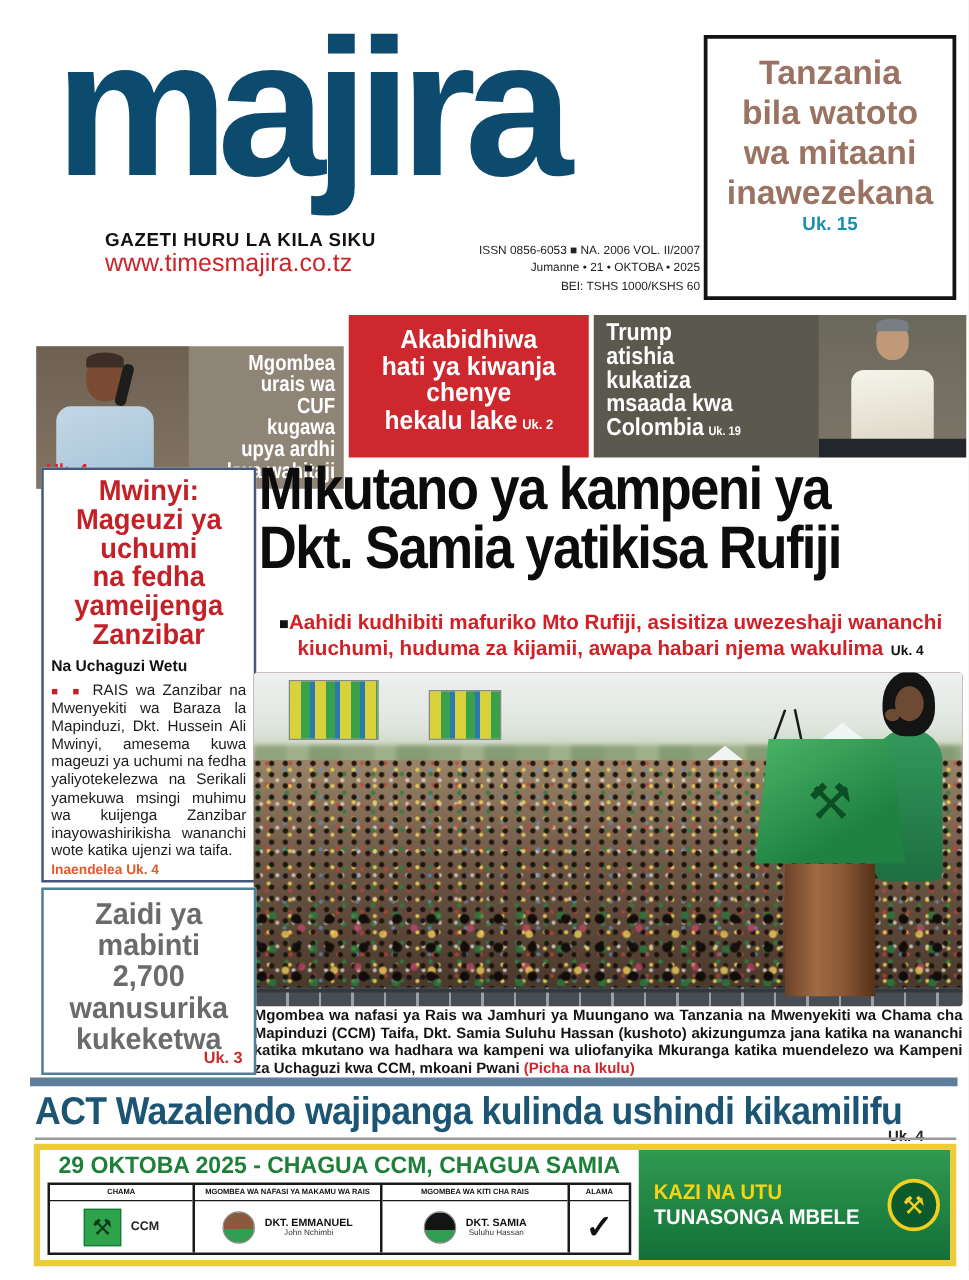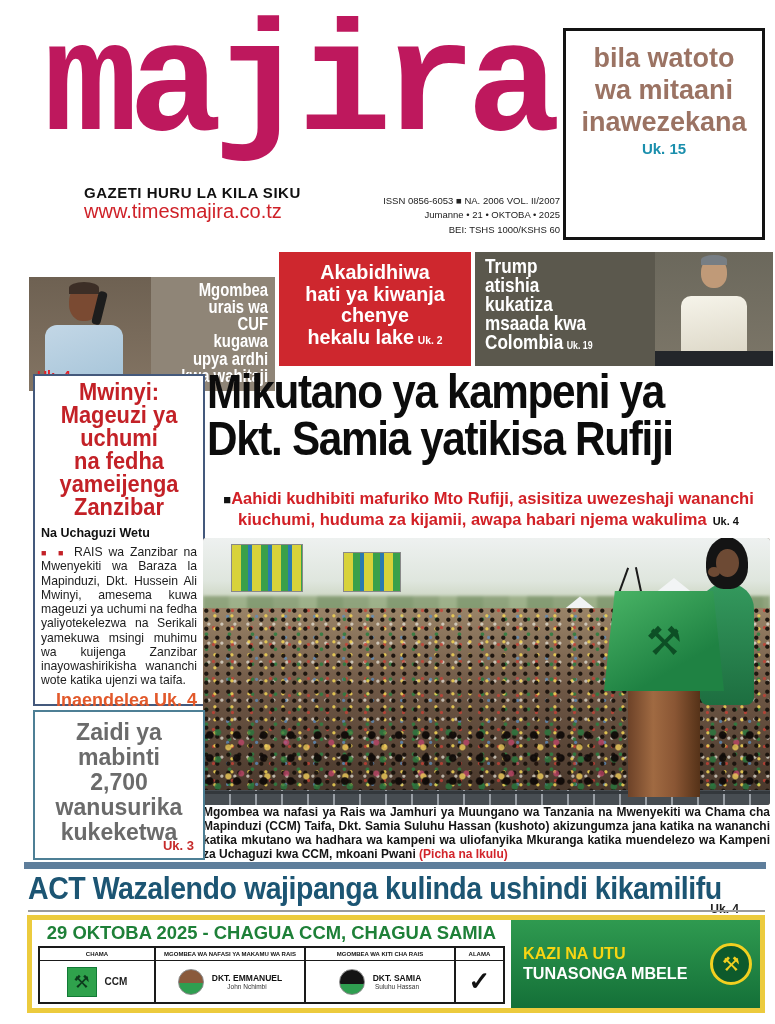--- a/index.html
+++ b/index.html
@@ -1,22 +1,22 @@
 <!DOCTYPE html>
 <html><head>
 <meta charset="utf-8">
 <style>
   * { margin:0; padding:0; box-sizing:border-box; }
   html,body { background:#e9e9e9; }
   body { font-family:"Liberation Sans", sans-serif; }
   .page { position:relative; width:775px; height:1024px; background:#ffffff; margin:0 auto; overflow:hidden; }
 
   
-  .logo { position:absolute; left:44px; top:6px; font-family:Liberation Mono, monospace; font-weight:bold;
-          font-size:156px; line-height:1.05; letter-spacing:-9px; color:#be185d; }
+  .logo { position:absolute; left:44px; top:6px; font-family:Liberation Sans, sans-serif; font-weight:bold;
+          font-size:156px; line-height:1.05; letter-spacing:-9px; color:#0c4a6e; }
   .tagline { position:absolute; left:84px; top:184px; font-weight:bold; font-size:15px; letter-spacing:.5px; color:#111; }
   .website { position:absolute; left:84px; top:200px; font-size:20px; color:#cf2128; }
   .pubinfo { position:absolute; right:215px; top:194px; text-align:right; font-weight:normal; font-size:9.5px; line-height:1.5; color:#222; }
 
   .tr-box { position:absolute; left:563px; top:28px; width:202px; height:212px; border:3px solid #131313;
             text-align:center; padding-top:12px; background:#fff; }
   .tr-line { font-weight:bold; font-size:27px; line-height:1.18; color:#9b7363; }
   .tr-ref { font-weight:bold; font-size:15px; color:#1b8fad; margin-top:1px; }
 
   
@@ -49,21 +49,21 @@
   .t3-mic1, .t3-mic2 { position:absolute; bottom:14px; width:2px; height:36px; background:#1a1c1e; }
   .t3-mic1 { left:36px; transform:rotate(18deg); }
   .t3-mic2 { left:84px; transform:rotate(-18deg); }
 
   
   .mwinyi { position:absolute; left:33px; top:374px; width:172px; height:332px; border:2.5px solid #44597c; background:#fff; padding:5px 6px; }
   .mw-line { text-align:center; color:#c32127; font-weight:bold; font-size:23px; line-height:1.0; transform:scaleX(.95); }
   .mw-byline { margin-top:7px; font-weight:bold; font-size:12.5px; color:#111; }
   .mw-body { margin-top:5px; font-size:12.2px; line-height:1.17; color:#1c1c1c; text-align:justify; }
   .mw-squares { color:#c32127; font-size:9px; letter-spacing:2px; }
-  .mw-cont { margin-top:2px; text-align:right; color:#e2592b; font-weight:bold; font-size:18px; }
+  .mw-cont { margin-top:2px; color:#e2592b; font-weight:bold; font-size:11px; }
 
   .zaidi { position:absolute; left:33px; top:710px; width:172px; height:150px; border:2.5px solid #4d7f95; background:#fff; text-align:center; padding-top:8px; }
   .zd-line { color:#6b6b6b; font-weight:bold; font-size:24px; line-height:1.04; transform:scaleX(.96); }
   .zd-ref { position:absolute; right:9px; bottom:5px; color:#c62a2a; font-weight:bold; font-size:13px;text-align:center; }
 
   
   .lead-hl { position:absolute; left:207px; top:368px; width:565px; }
   .lead-line { font-weight:bold; font-size:48px; letter-spacing:-1.5px; line-height:.98; color:#0c0c0c;
                transform:scaleX(.88); transform-origin:left top; white-space:nowrap; }
   .subhead { position:absolute; left:212px; top:488px; width:553px; text-align:center;
@@ -164,20 +164,21 @@
   <div class="logo">majira</div>
   <div class="tagline">GAZETI HURU LA KILA SIKU</div>
   <div class="website">www.timesmajira.co.tz</div>
   <div class="pubinfo">
     <div>ISSN 0856-6053 ■ NA. 2006 VOL. II/2007</div>
     <div>Jumanne • 21 • OKTOBA • 2025</div>
     <div>BEI: TSHS 1000/KSHS 60</div>
   </div>
 
   <div class="tr-box">
+    <div class="tr-line">Tanzania</div>
     <div class="tr-line">bila watoto</div>
     <div class="tr-line">wa mitaani</div>
     <div class="tr-line">inawezekana</div>
     <div class="tr-ref">Uk. 15</div>
   </div>
 
   <div class="teaser t1">
     <div class="t1-photo">
       <div class="t1-shirt"></div>
       <div class="t1-head"></div>

